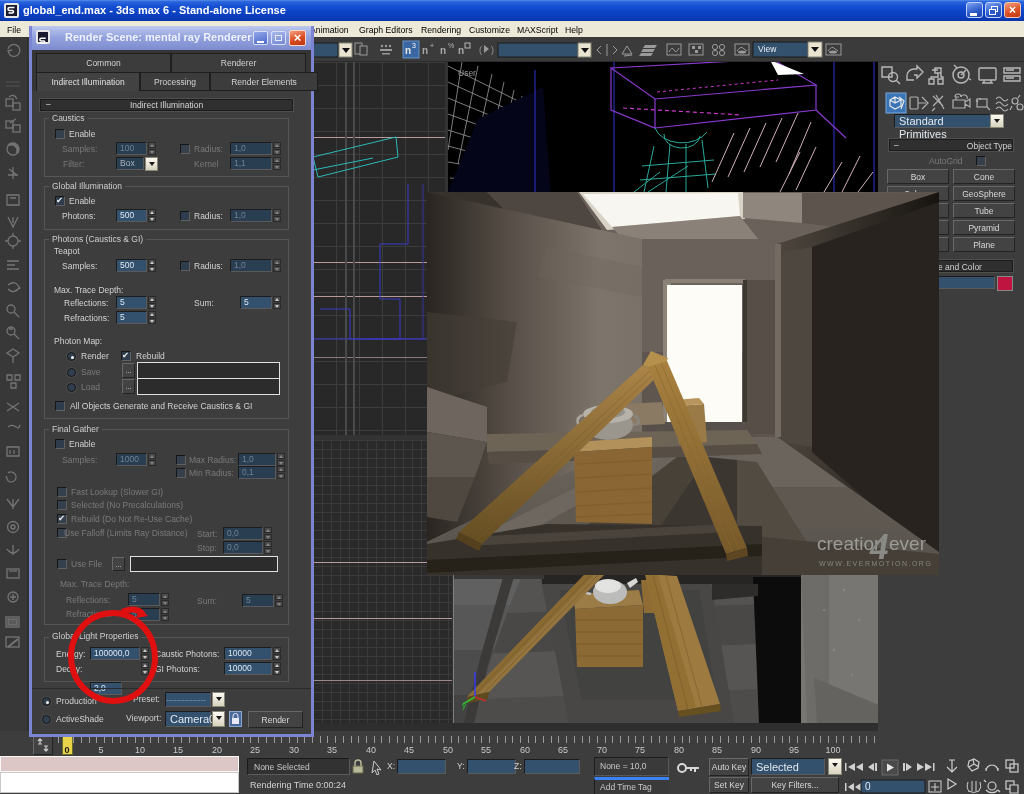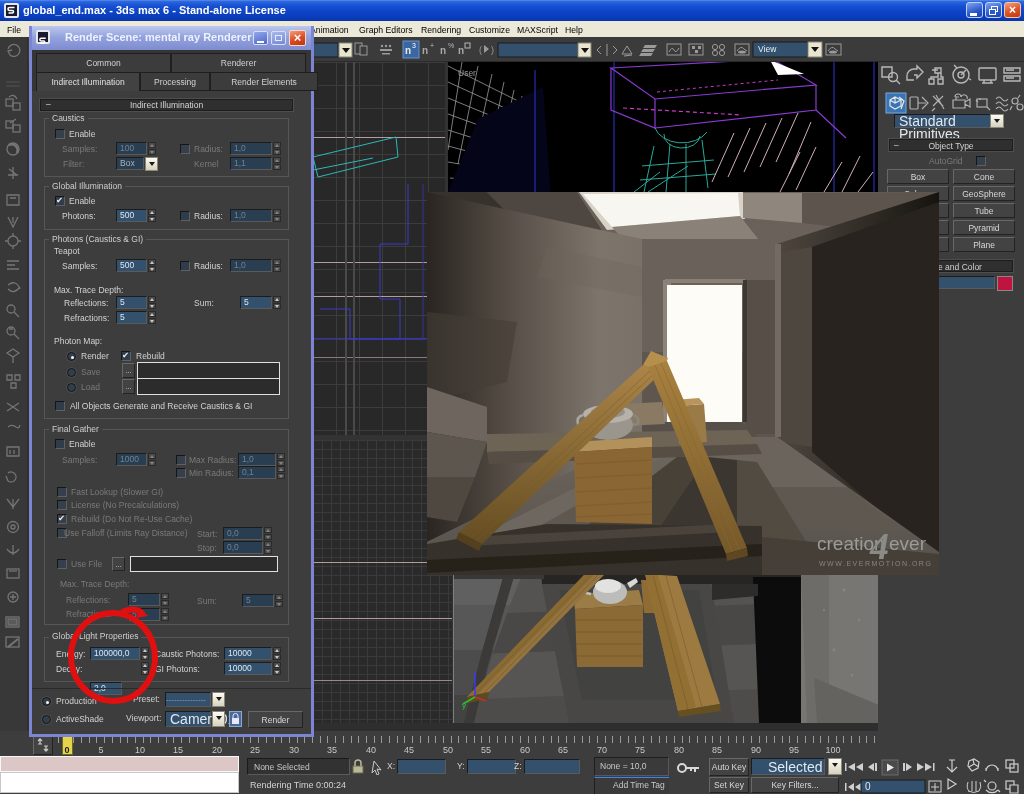--- a/index.html
+++ b/index.html
@@ -33,21 +33,21 @@
 .cb{position:absolute;width:10px;height:10px;background:#2e3c4c;border-top:1px solid #161616;border-left:1px solid #161616;border-bottom:1px solid #606060;border-right:1px solid #606060;}
 .cb.dis{background:#35404c;}
 .cb.chk:after{content:"✔";position:absolute;left:0px;top:-2px;color:#f0f0f0;font-size:8.5px;}
 .rad{position:absolute;width:9px;height:9px;border-radius:50%;background:#303e4e;border:1px solid #161616;box-shadow:0 0 0 1px #4a4a4a;}
 .rad.on:after{content:"";position:absolute;left:2.5px;top:2.5px;width:3px;height:3px;border-radius:50%;background:#f4f4f4;}
 .lbl{position:absolute;color:#d2d2d2;font-size:8.5px;white-space:nowrap;}
 .lbl.dis{color:#7a7a7a;}
 .grp{position:absolute;border:1px solid #565656;}
 .gtitle{position:absolute;color:#cfcfcf;font-size:8.5px;background:#3d3d3d;padding:0 3px;white-space:nowrap;}
 .btn{position:absolute;background:#434343;border-top:1px solid #686868;border-left:1px solid #686868;border-bottom:1px solid #232323;border-right:1px solid #232323;color:#d8d8d8;font-size:8.5px;text-align:center;}
-.drop{position:absolute;background:#33506d;border-top:1px solid #1c1c1c;border-left:1px solid #1c1c1c;border-bottom:1px solid #5a5a5a;border-right:1px solid #5a5a5a;color:#e0e8f0;font-size:14px;}
+.drop{position:absolute;background:#33506d;border-top:1px solid #1c1c1c;border-left:1px solid #1c1c1c;border-bottom:1px solid #5a5a5a;border-right:1px solid #5a5a5a;color:#e0e8f0;font-size:11px;}
 .darr{position:absolute;width:14px;background:linear-gradient(180deg,#fefcf4,#d6d2be);border:1px solid #8a8878;}
 .darr:after{content:"";position:absolute;left:3px;top:4px;border-left:3px solid transparent;border-right:3px solid transparent;border-top:4px solid #1a1a1a;}
 .dotbtn{position:absolute;background:#434343;border-top:1px solid #686868;border-left:1px solid #686868;border-bottom:1px solid #232323;border-right:1px solid #232323;color:#cfcfcf;font-size:8px;text-align:center;line-height:10px;}
 </style></head>
 <body>
 <div class="abs" id="titlebar">
  <div class="abs" style="left:4px;top:3px;width:15px;height:15px;background:#1a1a2e;border:2px solid #e8e8e8;border-radius:2px;">
   <svg width="11" height="11" viewBox="0 0 11 11">
         <path d="M8.5 2.5 H3.5 Q2 2.5 2 4 Q2 5.5 3.5 5.5 H6.5 Q7.5 5.5 7.5 6.8 Q7.5 8 6 8 H2.5" fill="none" stroke="#fff" stroke-width="1.6"></path>
       </svg>
@@ -350,21 +350,21 @@
    <rect x="99" y="37" width="10" height="8"></rect>
         <path d="M109 45 l3 3 m-12-8 l-2-2 m4 0 v-2"></path>
    <path d="M118 37 q3-4 6 0 t6 0 M118 42 q3-4 6 0 t6 0 M118 47 q3-4 6 0 t6 0"></path>
    <circle cx="137" cy="39" r="3"></circle>
         <circle cx="142" cy="45" r="3"></circle>
         <path d="M134 44 l-2 4 m8-12 l2-3"></path>
   </g>
  </svg>
  <div class="drop" style="left:16px;top:52px;width:98px;height:14px;line-height:13px;padding-left:4px;">Standard Primitives</div>
  <div class="darr" style="left:112px;top:52px;height:14px;"></div>
- <div class="abs" style="left:11px;top:77px;width:124px;height:12px;background:#2f2f2f;border:1px solid #1c1c1c;box-shadow:0 0 0 1px #4e4e4e;color:#d0d0d0;font-size:8.5px;text-align:center;line-height:12px;">Object Type</div>
+ <div class="abs" style="left:11px;top:77px;width:124px;height:12px;background:#2f2f2f;border:1px solid #1c1c1c;box-shadow:0 0 0 1px #4e4e4e;color:#d0d0d0;font-size:8.5px;text-align:right;line-height:12px;">Object Type</div>
  <div class="abs" style="left:16px;top:78px;color:#cfcfcf;font-size:8.5px;">–</div>
  <span class="lbl dis" style="left:51px;top:94px;">AutoGrid</span>
  <div class="cb dis" style="left:98px;top:94px;"></div>
  <div class="btn" style="left:9px;top:107px;width:62px;height:15px;line-height:14px;">Box</div>
  <div class="btn" style="left:75px;top:107px;width:62px;height:15px;line-height:14px;">Cone</div>
  <div class="btn" style="left:9px;top:124px;width:62px;height:15px;line-height:14px;">Sphere</div>
  <div class="btn" style="left:75px;top:124px;width:62px;height:15px;line-height:14px;">GeoSphere</div>
  <div class="btn" style="left:9px;top:141px;width:62px;height:15px;line-height:14px;">Cylinder</div>
  <div class="btn" style="left:75px;top:141px;width:62px;height:15px;line-height:14px;">Tube</div>
  <div class="btn" style="left:9px;top:158px;width:62px;height:15px;line-height:14px;">Torus</div>
@@ -418,28 +418,28 @@
       <path d="M3 7 v-3 a3 3 0 0 1 6 0 v3" fill="none" stroke="#b8b89a" stroke-width="1.5"></path>
   <path d="M22 2 l7 9 -4-1 2 5 -2 1 -2-5 -3 3 z" fill="none" stroke="#c8c8c8"></path>
  </svg>
  <span class="lbl" style="left:387px;top:4px;">X:</span>
     <div class="fld" style="left:397px;top:2px;width:49px;height:15px;"></div>
  <span class="lbl" style="left:457px;top:4px;">Y:</span>
     <div class="fld" style="left:467px;top:2px;width:49px;height:15px;"></div>
  <span class="lbl" style="left:514px;top:4px;">Z:</span>
     <div class="fld" style="left:524px;top:2px;width:56px;height:15px;"></div>
  <div class="abs" style="left:594px;top:0;width:75px;height:19px;background:#3a3a3a;border-top:1px solid #1e1e1e;border-left:1px solid #1e1e1e;border-bottom:1px solid #585858;border-right:1px solid #585858;color:#c8c8c8;font-size:8.5px;line-height:17px;padding-left:5px;">None = 10,0</div>
- <div class="abs" style="left:594px;top:20px;width:75px;height:17px;color:#c8c8c8;font-size:8.5px;line-height:15px;padding-left:18px;background:#3a3a3a;border-top:1px solid #3b82f6;border-left:1px solid #1e1e1e;">Add Time Tag</div>
+ <div class="abs" style="left:594px;top:20px;width:75px;height:17px;color:#c8c8c8;font-size:8.5px;line-height:15px;padding-left:5px;background:#3a3a3a;border-top:3px solid #3b82f6;border-left:1px solid #1e1e1e;">Add Time Tag</div>
  <svg class="abs" style="left:676px;top:3px;" width="26" height="20" viewBox="0 0 26 20">
   <circle cx="6" cy="8" r="4" fill="none" stroke="#d8d8d8" stroke-width="2"></circle>
       <path d="M10 8 h13 m-4 0 v4 m-4-4 v3" stroke="#d8d8d8" stroke-width="2"></path>
  </svg>
  <div class="btn" style="left:709px;top:1px;width:40px;height:18px;line-height:17px;font-size:8.5px;">Auto Key</div>
  <div class="btn" style="left:709px;top:20px;width:40px;height:16px;line-height:15px;font-size:8.5px;">Set Key</div>
- <div class="drop" style="left:751px;top:1px;width:74px;height:17px;line-height:16px;padding-left:16px;">Selected</div>
+ <div class="drop" style="left:751px;top:1px;width:74px;height:17px;line-height:16px;padding-left:4px;">Selected</div>
  <div class="darr" style="left:828px;top:1px;height:17px;"></div>
  <div class="btn" style="left:751px;top:20px;width:88px;height:16px;line-height:15px;">Key Filters...</div>
  <svg class="abs" style="left:843px;top:0px;" width="100" height="37" viewBox="0 0 100 37">
   <g fill="#cfcfcf">
    <path d="M2 6 v8 h1.5 v-8 z M12 6 l-7 4 7 4 z M20 6 l-7 4 7 4 z"></path>
    <path d="M31 6 l-6 4 6 4 z M32 6 h2 v8 h-2 z"></path>
   </g>
   <rect x="39" y="3" width="16" height="15" fill="#4a4a4a" stroke="#6a6a6a"></rect>
   <path d="M44 6.5 l7 4 -7 4 z" fill="#e8e8e8"></path>
   <g fill="#cfcfcf">
@@ -613,21 +613,21 @@
  <div class="cb dis" style="left:144px;top:442px;"></div>
     <span class="lbl dis" style="left:157px;top:442px;">Min Radius:</span>
  <div class="fld dis" style="left:206px;top:440px;width:38px;">0,1</div>
     <div class="spin dis" style="left:245px;top:440px;">
       <i class="u"></i>
       <i class="d"></i>
     </div>
  <div class="cb dis" style="left:25px;top:461px;"></div>
     <span class="lbl dis" style="left:39px;top:461px;">Fast Lookup (Slower GI)</span>
  <div class="cb dis" style="left:25px;top:474px;"></div>
-    <span class="lbl dis" style="left:39px;top:474px;">License (No Precalculations)</span>
+    <span class="lbl dis" style="left:39px;top:474px;">Selected (No Precalculations)</span>
  <div class="cb chk dis" style="left:25px;top:488px;"></div>
     <span class="lbl dis" style="left:39px;top:488px;">Rebuild (Do Not Re-Use Cache)</span>
  <div class="cb dis" style="left:25px;top:502px;"></div>
     <span class="lbl dis" style="left:32px;top:502px;">Use Falloff (Limits Ray Distance)</span>
  <span class="lbl dis" style="left:165px;top:503px;">Start:</span>
  <div class="fld dis" style="left:191px;top:501px;width:40px;">0,0</div>
     <div class="spin dis" style="left:232px;top:501px;">
       <i class="u"></i>
       <i class="d"></i>
     </div>

